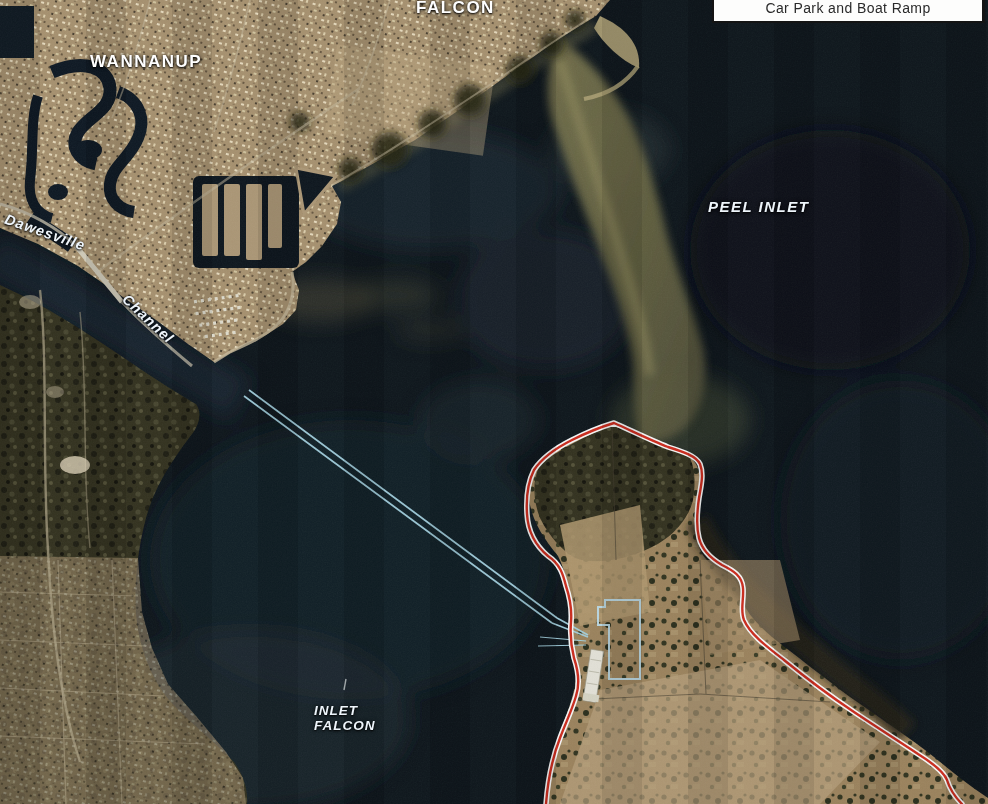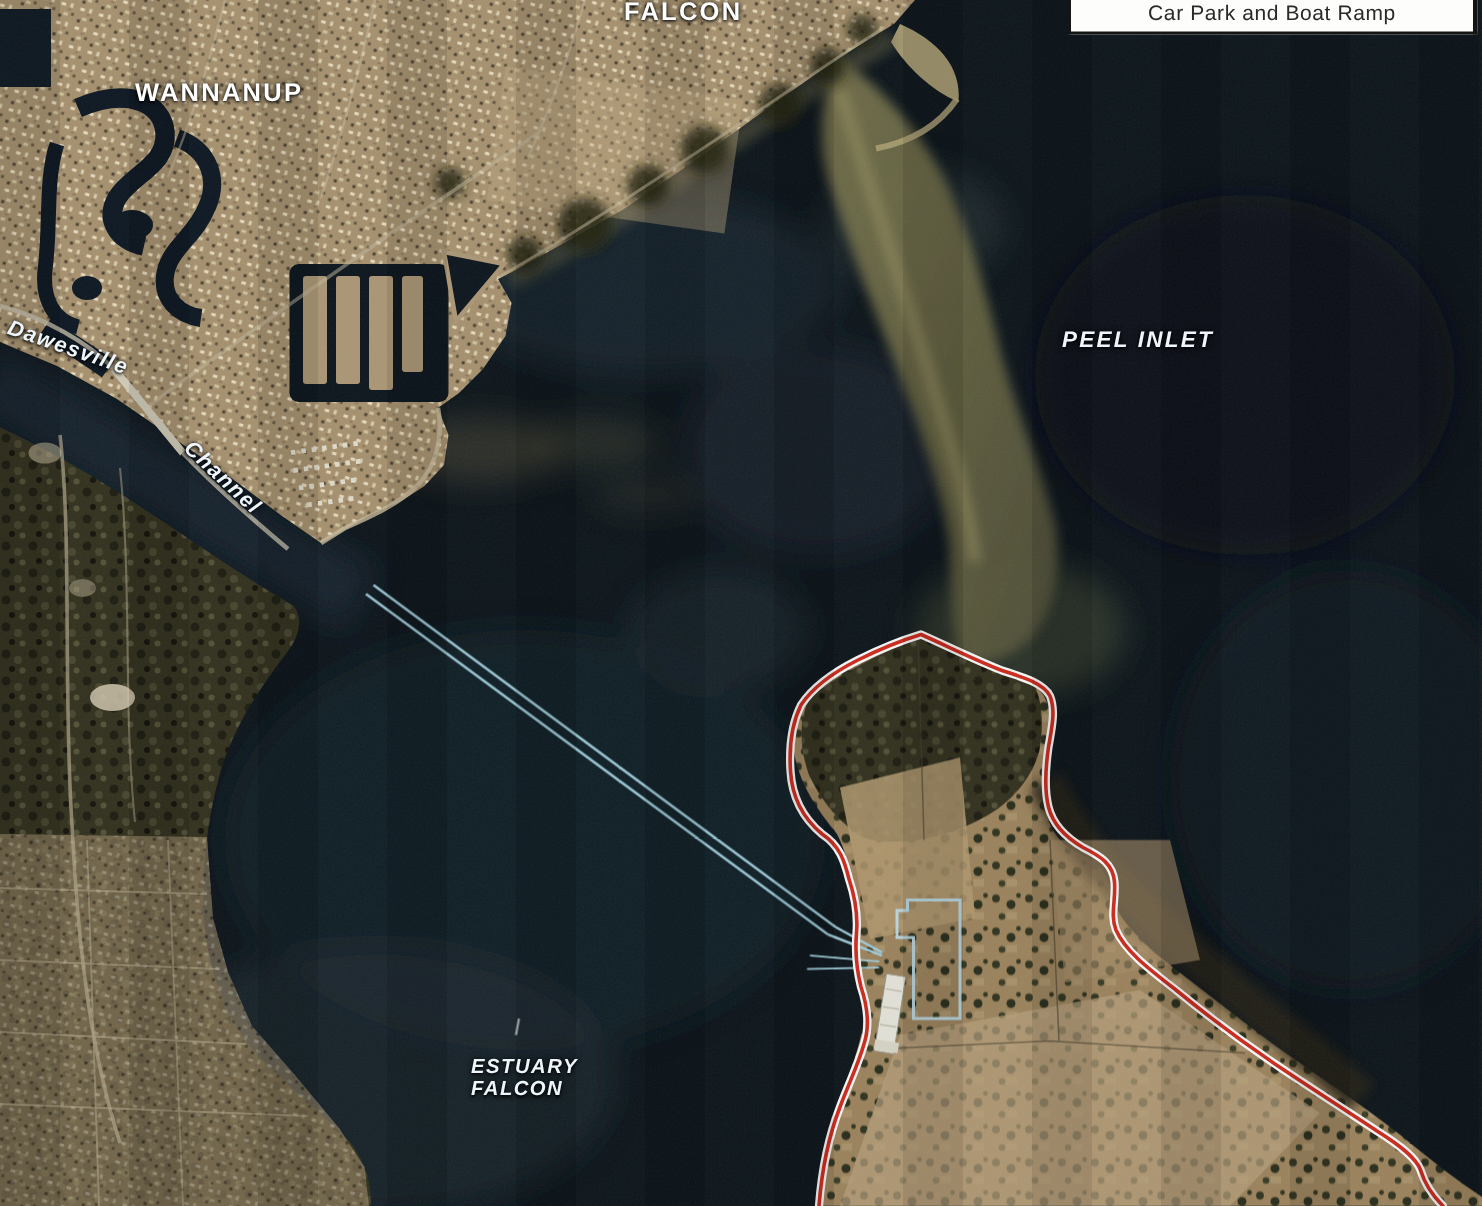--- a/index.html
+++ b/index.html
@@ -288,25 +288,25 @@
 
   <rect width="988" height="804" filter="url(#grain)" opacity="0.06"></rect>
 </svg>
 
 <div class="banding"></div>
 
 <div class="map-label lbl-suburb" style="left:416px;top:-2px;">FALCON</div>
 
 <div class="map-label lbl-suburb" style="left:90px;top:52px;">WANNANUP</div>
 
-<div class="map-label lbl-water lbl-peel" style="left:708px;top:218px;">PEEL INLET</div>
+<div class="map-label lbl-water lbl-peel" style="left:708px;top:198px;">PEEL INLET</div>
 
 <div class="map-label lbl-water lbl-chan" style="left:8px;top:211px;transform:rotate(19deg);">Dawesville</div>
 
 <div class="map-label lbl-water lbl-chan" style="left:130px;top:291px;transform:rotate(43deg);">Channel</div>
 
-<div class="map-label lbl-water lbl-harvey" style="left:314px;top:703px;"><span>ESTUARY</span><br><span>FALCON</span></div>
+<div class="map-label lbl-water lbl-harvey" style="left:314px;top:703px;"><span>INLET</span><br><span>FALCON</span></div>
 
 <div class="legend-box">
   <span>Car Park and Boat Ramp</span>
 </div>
 
 </div>
 
 </body></html>

